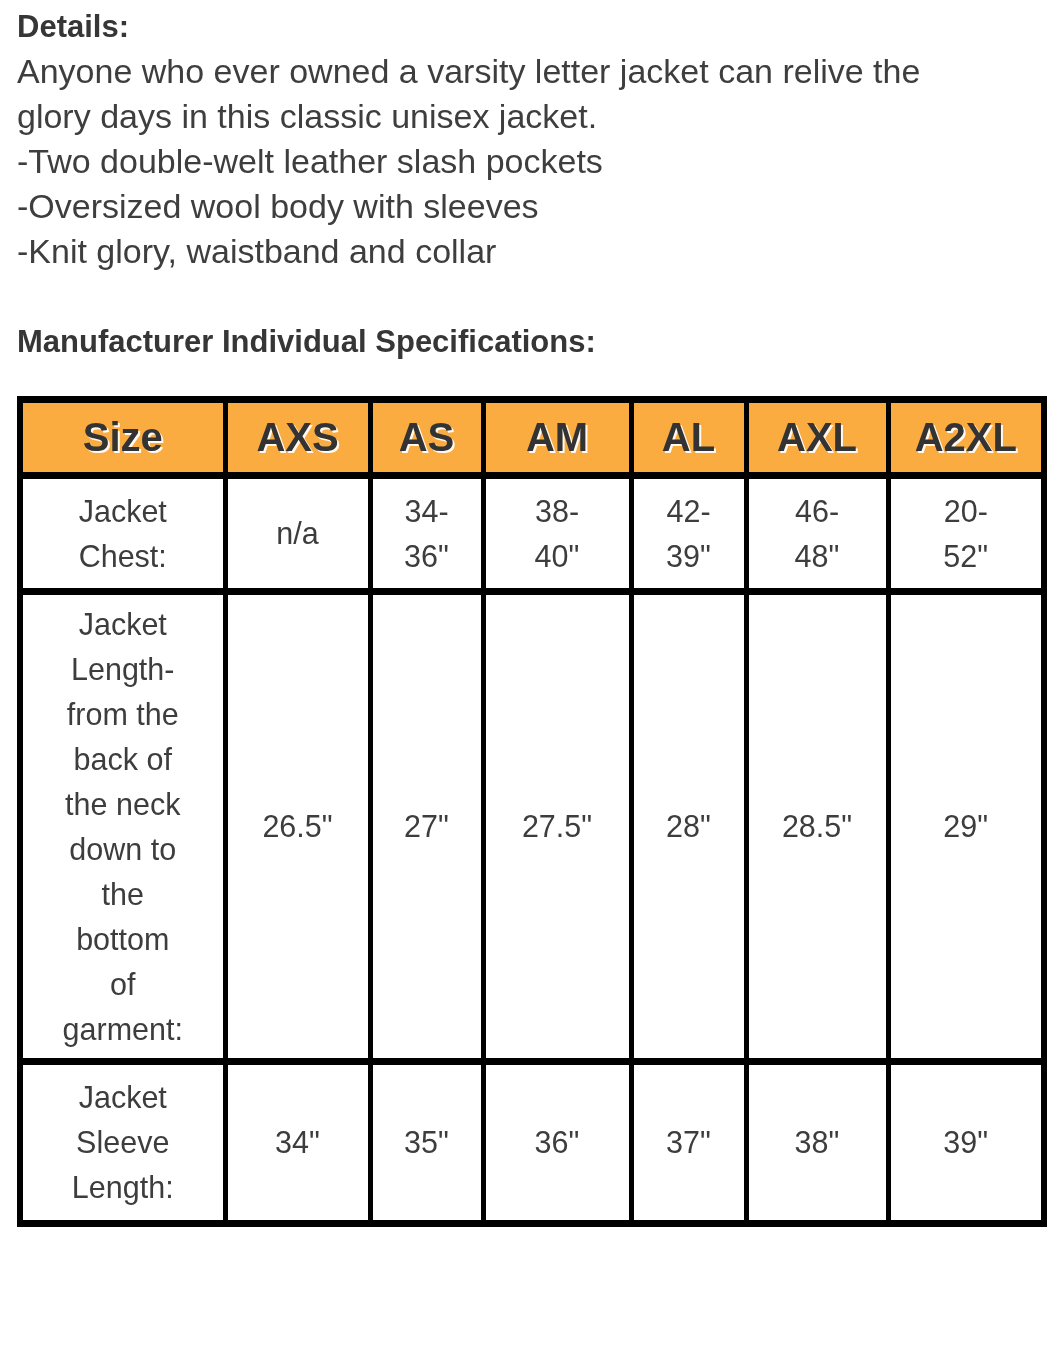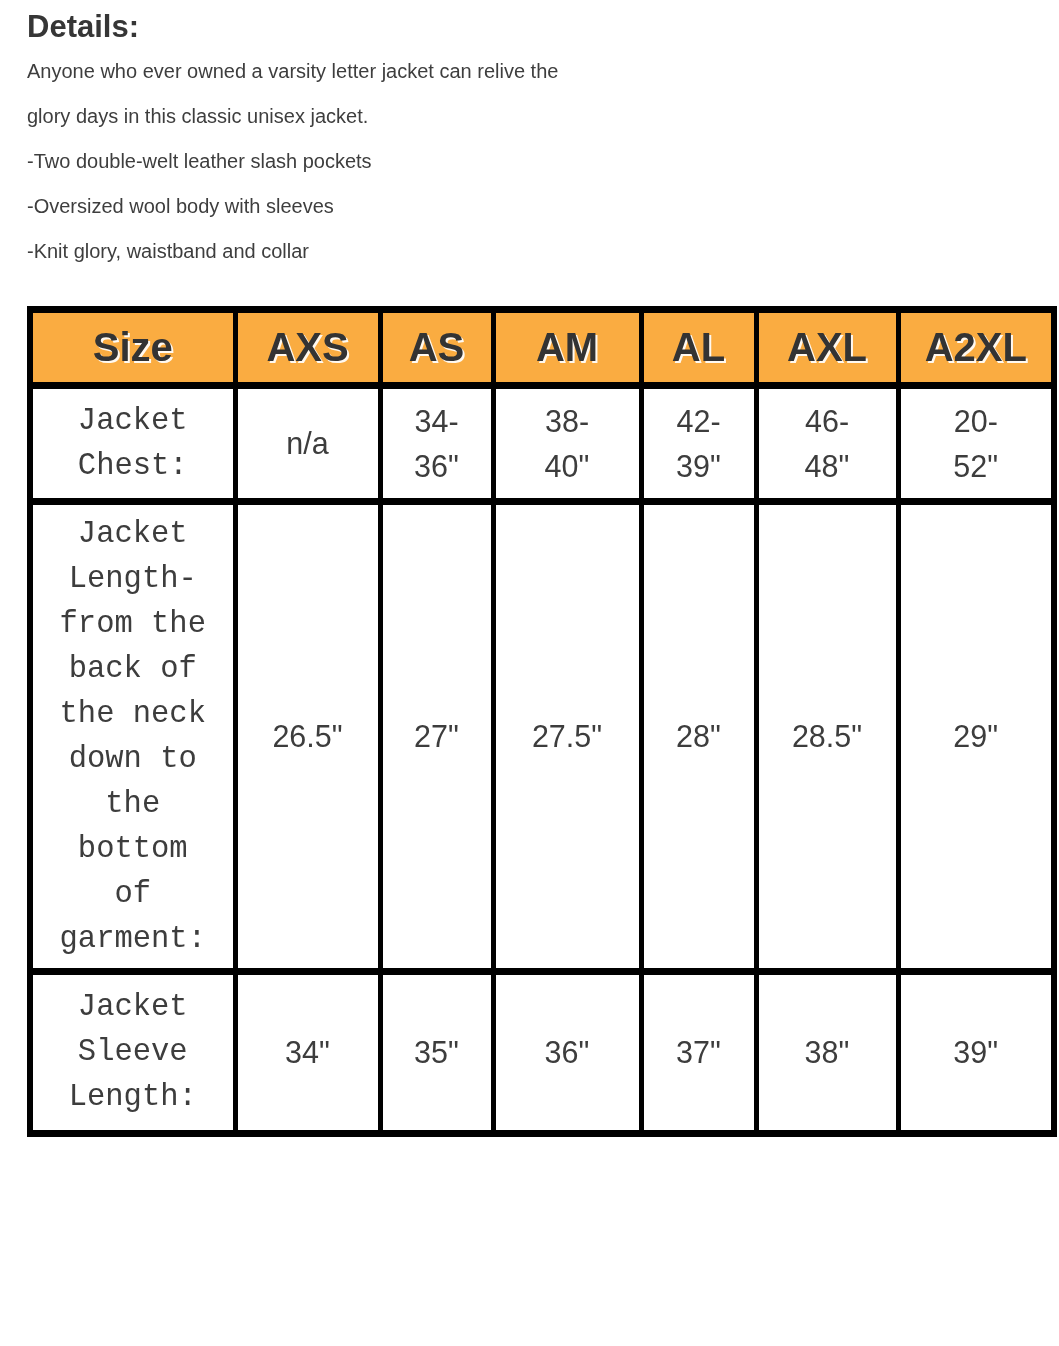--- a/index.html
+++ b/index.html
@@ -15,31 +15,31 @@
     background: #ffffff;
   }
   body {
     width: 1059px;
     height: 1346px;
     overflow: hidden;
     font-family: "Liberation Sans", "DejaVu Sans", sans-serif;
     color: var(--text-color);
   }
   .page {
-    padding: 4px 33px 0 27px;
+    padding: 4px 33px 0 17px;
   }
   .heading {
     font-size: 31px;
     font-weight: bold;
     line-height: 45px;
     color: var(--heading-color);
     white-space: pre-line;
   }
   .body-text {
-    font-size: 20px;
+    font-size: 34px;
     line-height: 45px;
     color: var(--text-color);
     white-space: pre-line;
   }
   .specs-heading {
     margin-top: 45px;
   }
   table.size-chart {
     margin-top: 32px;
     width: 1024px;
@@ -68,37 +68,37 @@
     color: #333333;
     text-shadow: 2px 2px 0 rgba(255,255,255,0.92);
   }
   tr.header-row   { height: 76px; }
   tr.row-chest    { height: 116px; }
   tr.row-length   { height: 470px; }
   tr.row-sleeve   { height: 162px; }
   td.label-cell {
     text-align: right;
     padding-right: 25px;
-    font-family: Liberation Mono, monospace;
   }
 </style>
 </head>
 <body>
 
 <div class="page">
 
   <div class="details-section">
     <div class="heading">Details:</div>
     <div class="body-text">Anyone who ever owned a varsity letter jacket can relive the
 glory days in this classic unisex jacket.</div>
     <div class="body-text">-Two double-welt leather slash pockets</div>
     <div class="body-text">-Oversized wool body with sleeves</div>
     <div class="body-text">-Knit glory, waistband and collar</div>
   </div>
 
+  <div class="heading specs-heading">Manufacturer Individual Specifications:</div>
 
   <table class="size-chart">
     <colgroup>
       <col style="width:205px">
       <col style="width:145px">
       <col style="width:113px">
       <col style="width:148px">
       <col style="width:115px">
       <col style="width:142px">
       <col style="width:156px">

